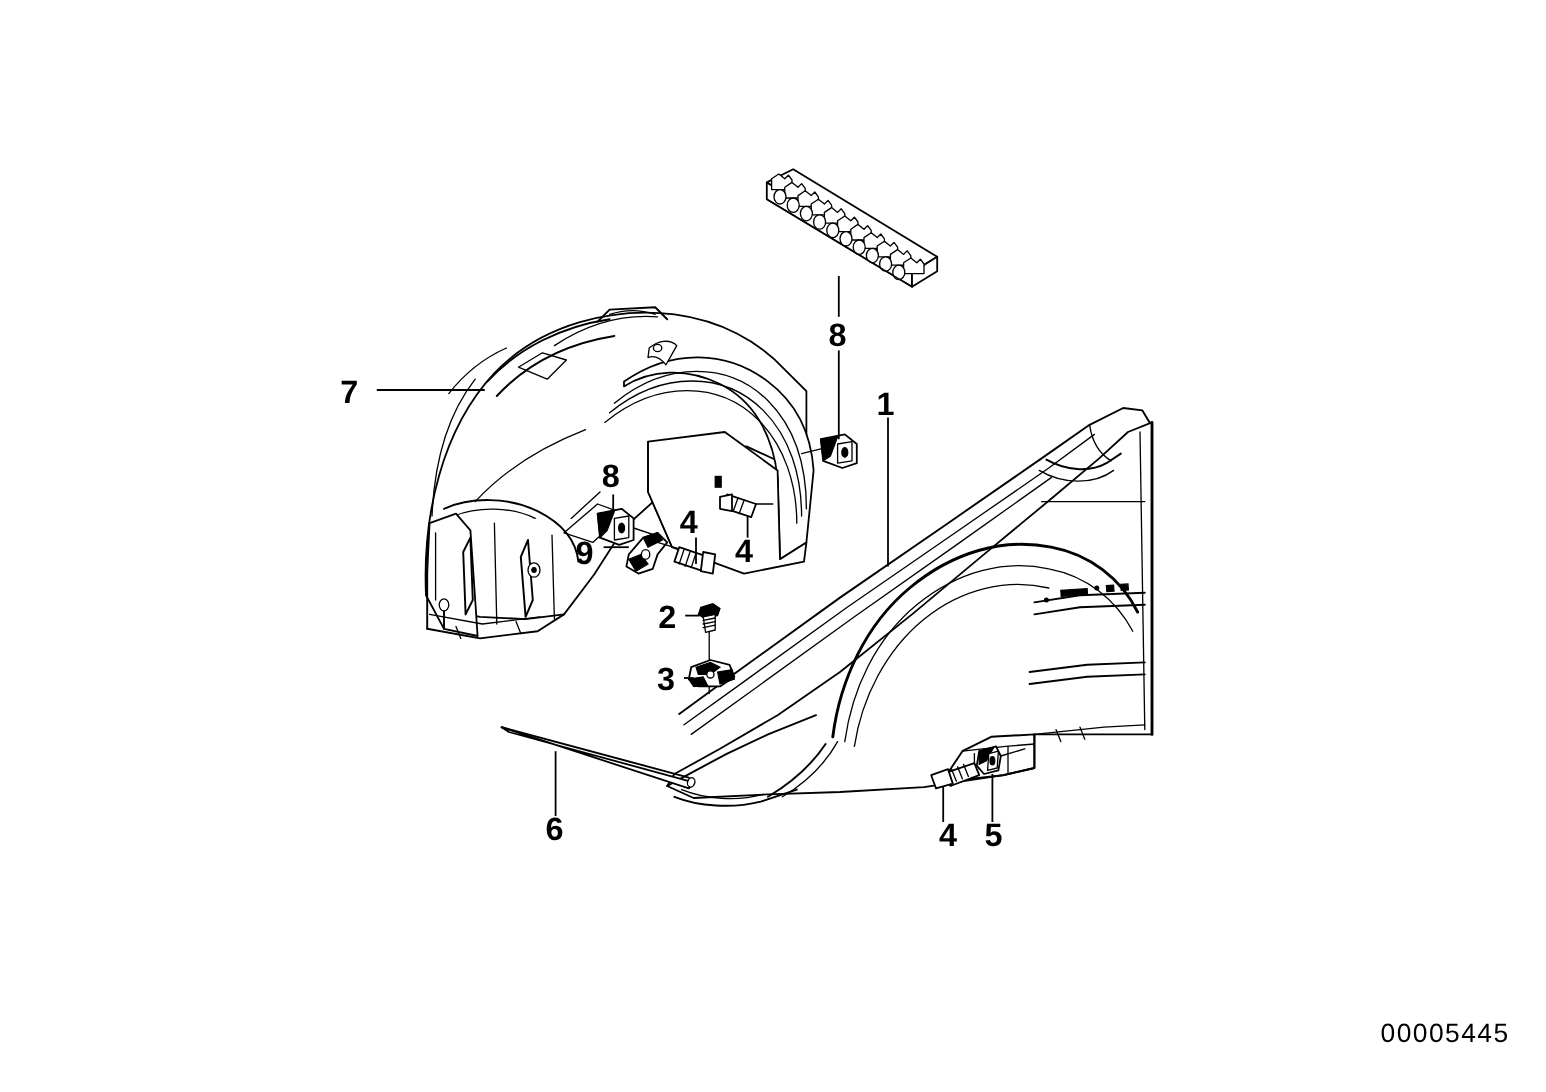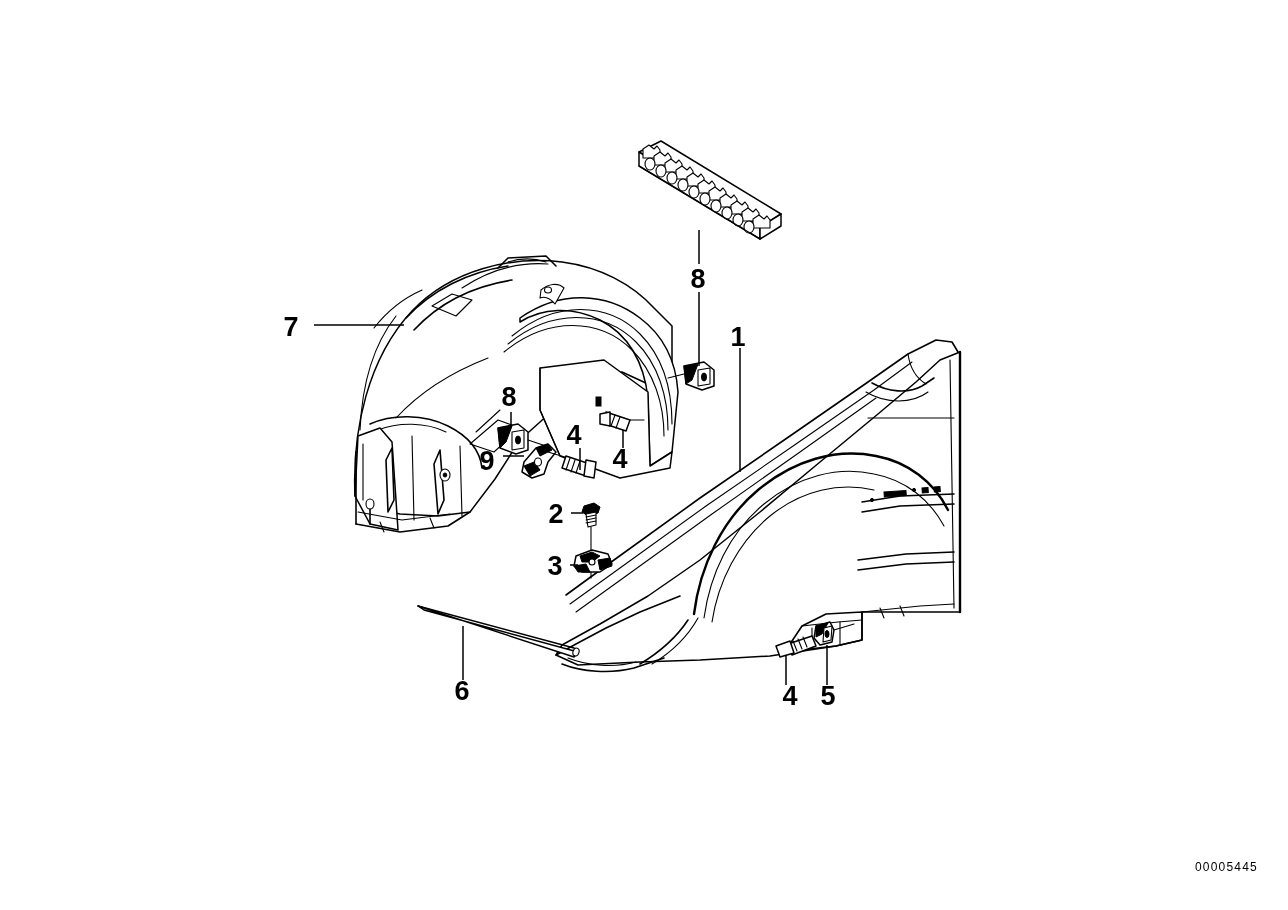--- a/index.html
+++ b/index.html
@@ -29,21 +29,21 @@
     font-family: "Liberation Sans", sans-serif;
     font-weight: bold;
     font-size: 27px;
     fill: #000000;
   }
   .part-number {
     position: absolute;
     right: 30px;
     bottom: 36px;
     font-family: "Liberation Sans", sans-serif;
-    font-size: 12px;
+    font-size: 22px;
     letter-spacing: 1.2px;
     color: #000000;
     white-space: nowrap;
   }
   .ln { stroke:#000; stroke-width:1.6; fill:none; stroke-linecap:round; stroke-linejoin:round;}
   .ln-thin { stroke:#000; stroke-width:1.1; fill:none; stroke-linecap:round; stroke-linejoin:round;}
   .ln-thick { stroke:#000; stroke-width:2.4; fill:none; stroke-linecap:round; stroke-linejoin:round;}
   .leader { stroke:#000; stroke-width:1.5; fill:none; }
   .fillw { fill:#ffffff; stroke:#000; stroke-width:1.5; stroke-linejoin:round;}
   .fillw-thin { fill:#ffffff; stroke:#000; stroke-width:1.1; stroke-linejoin:round;}

